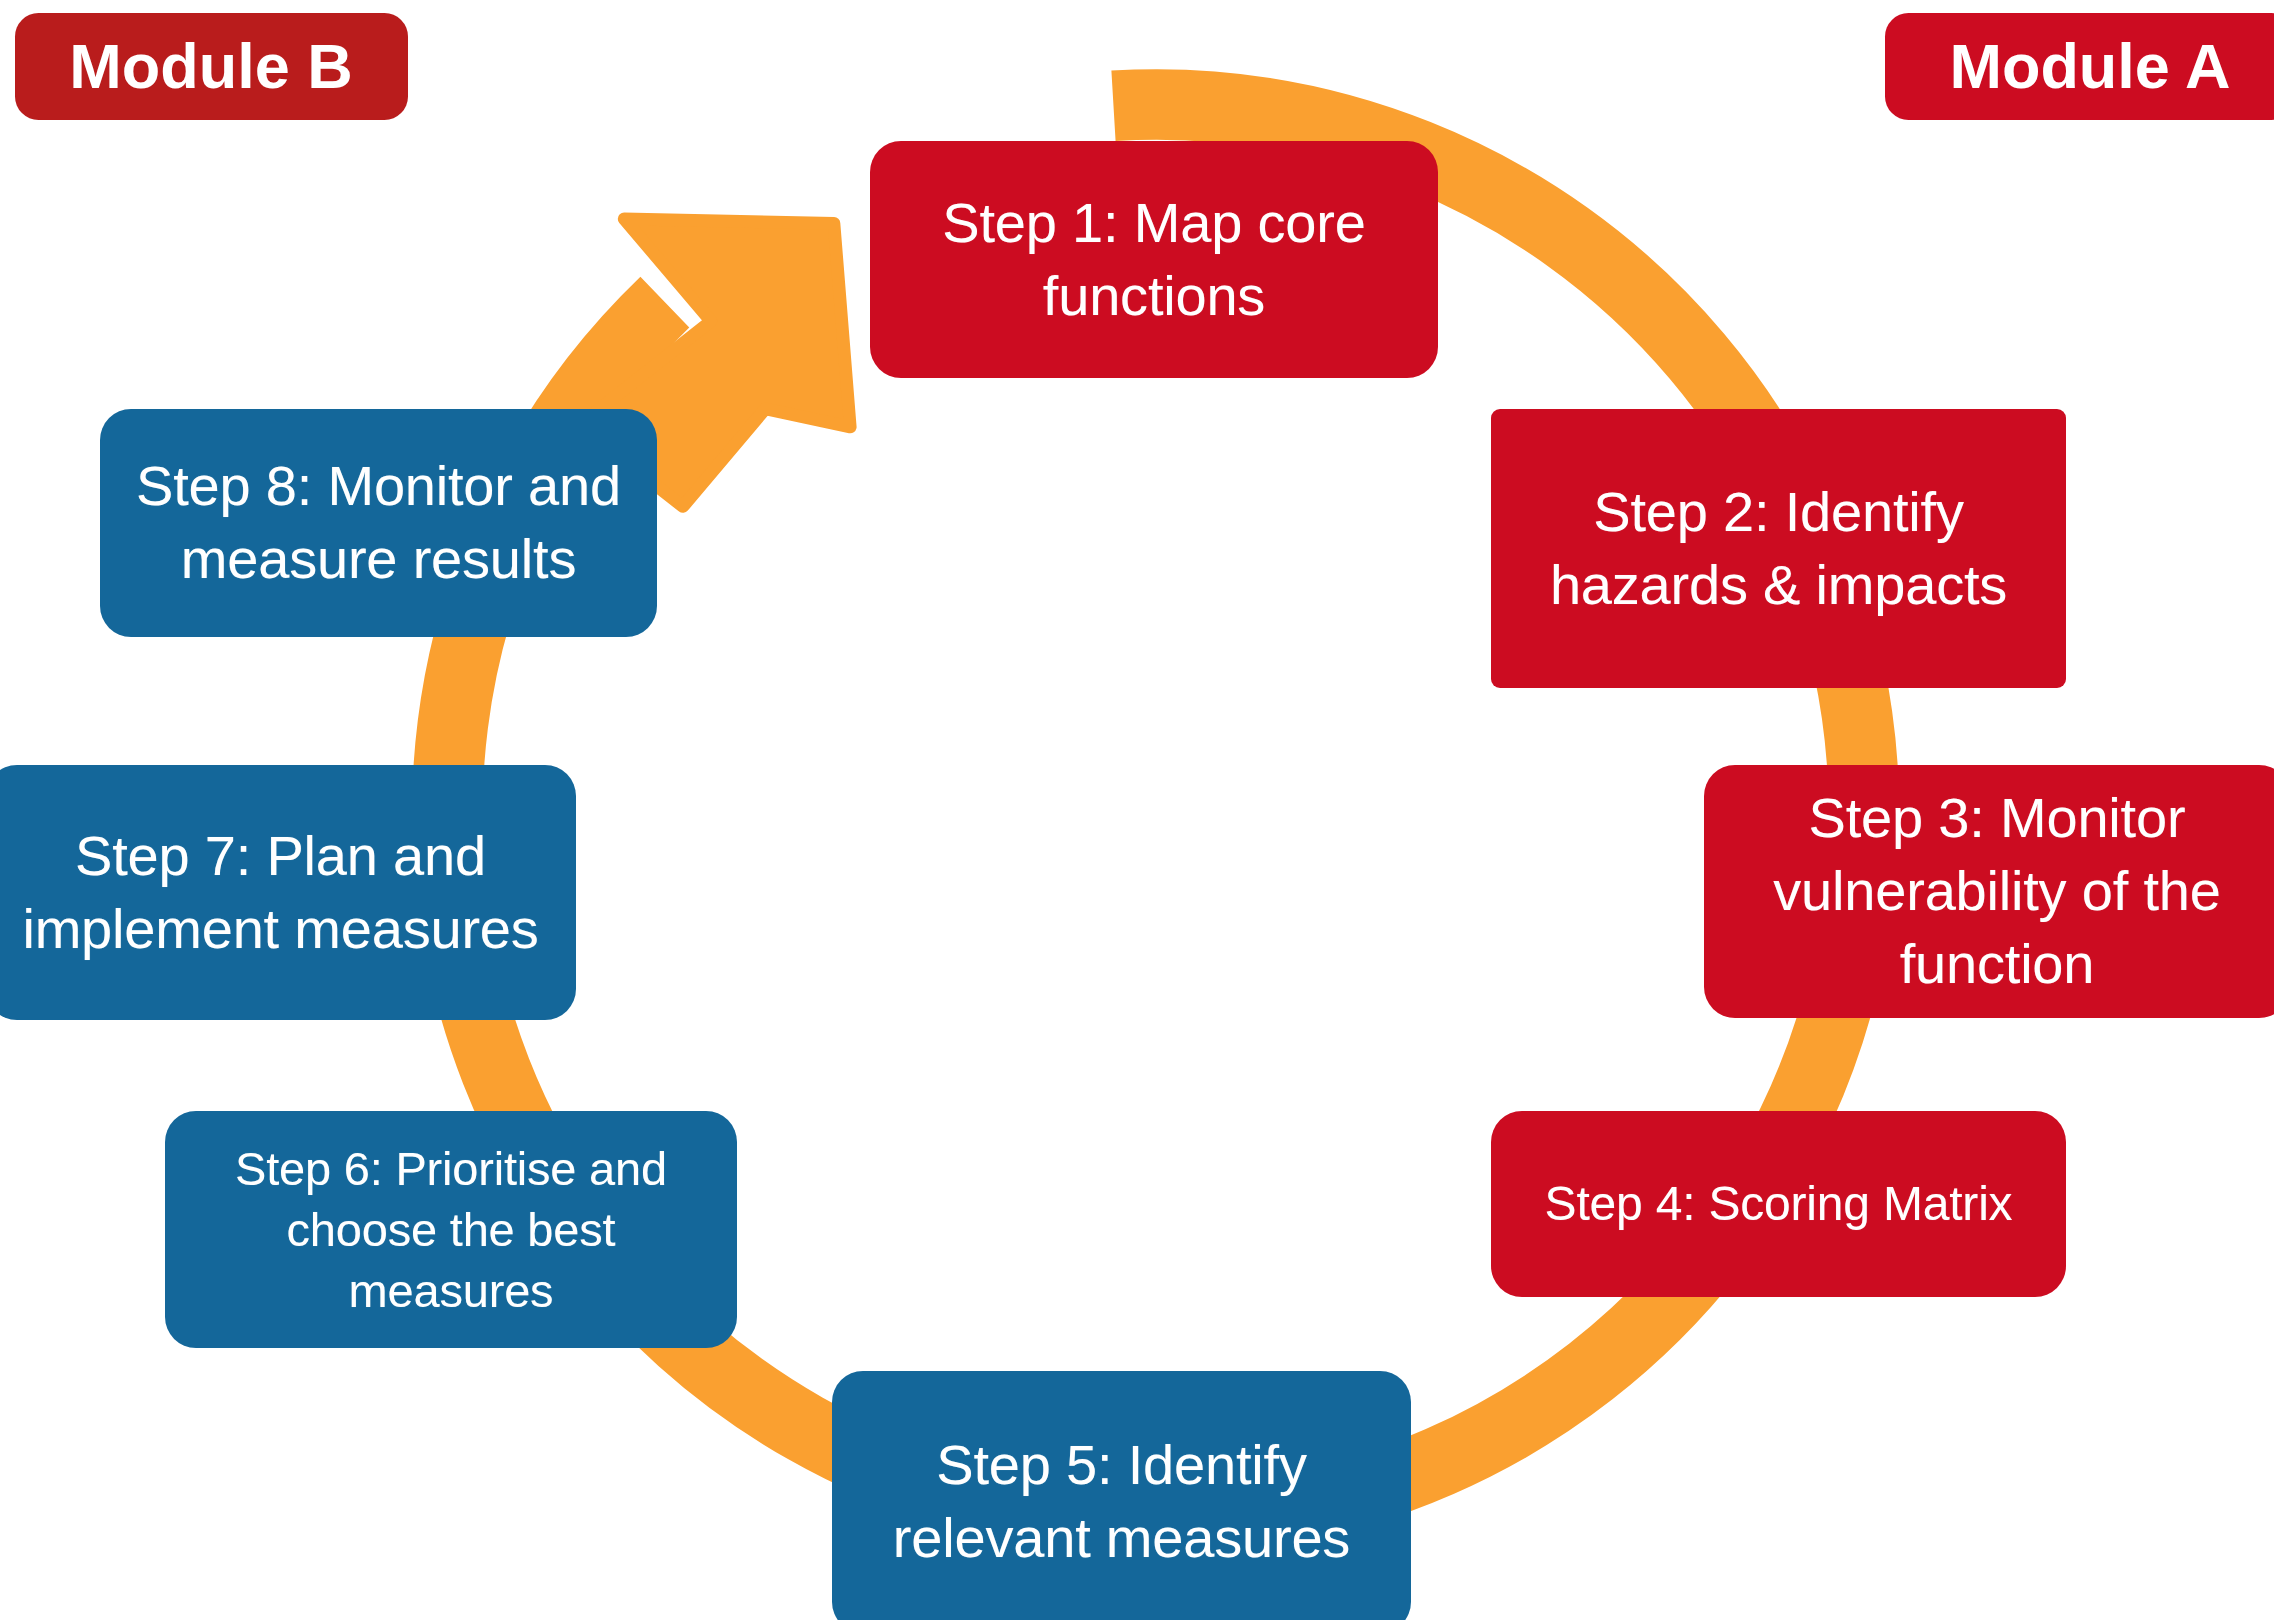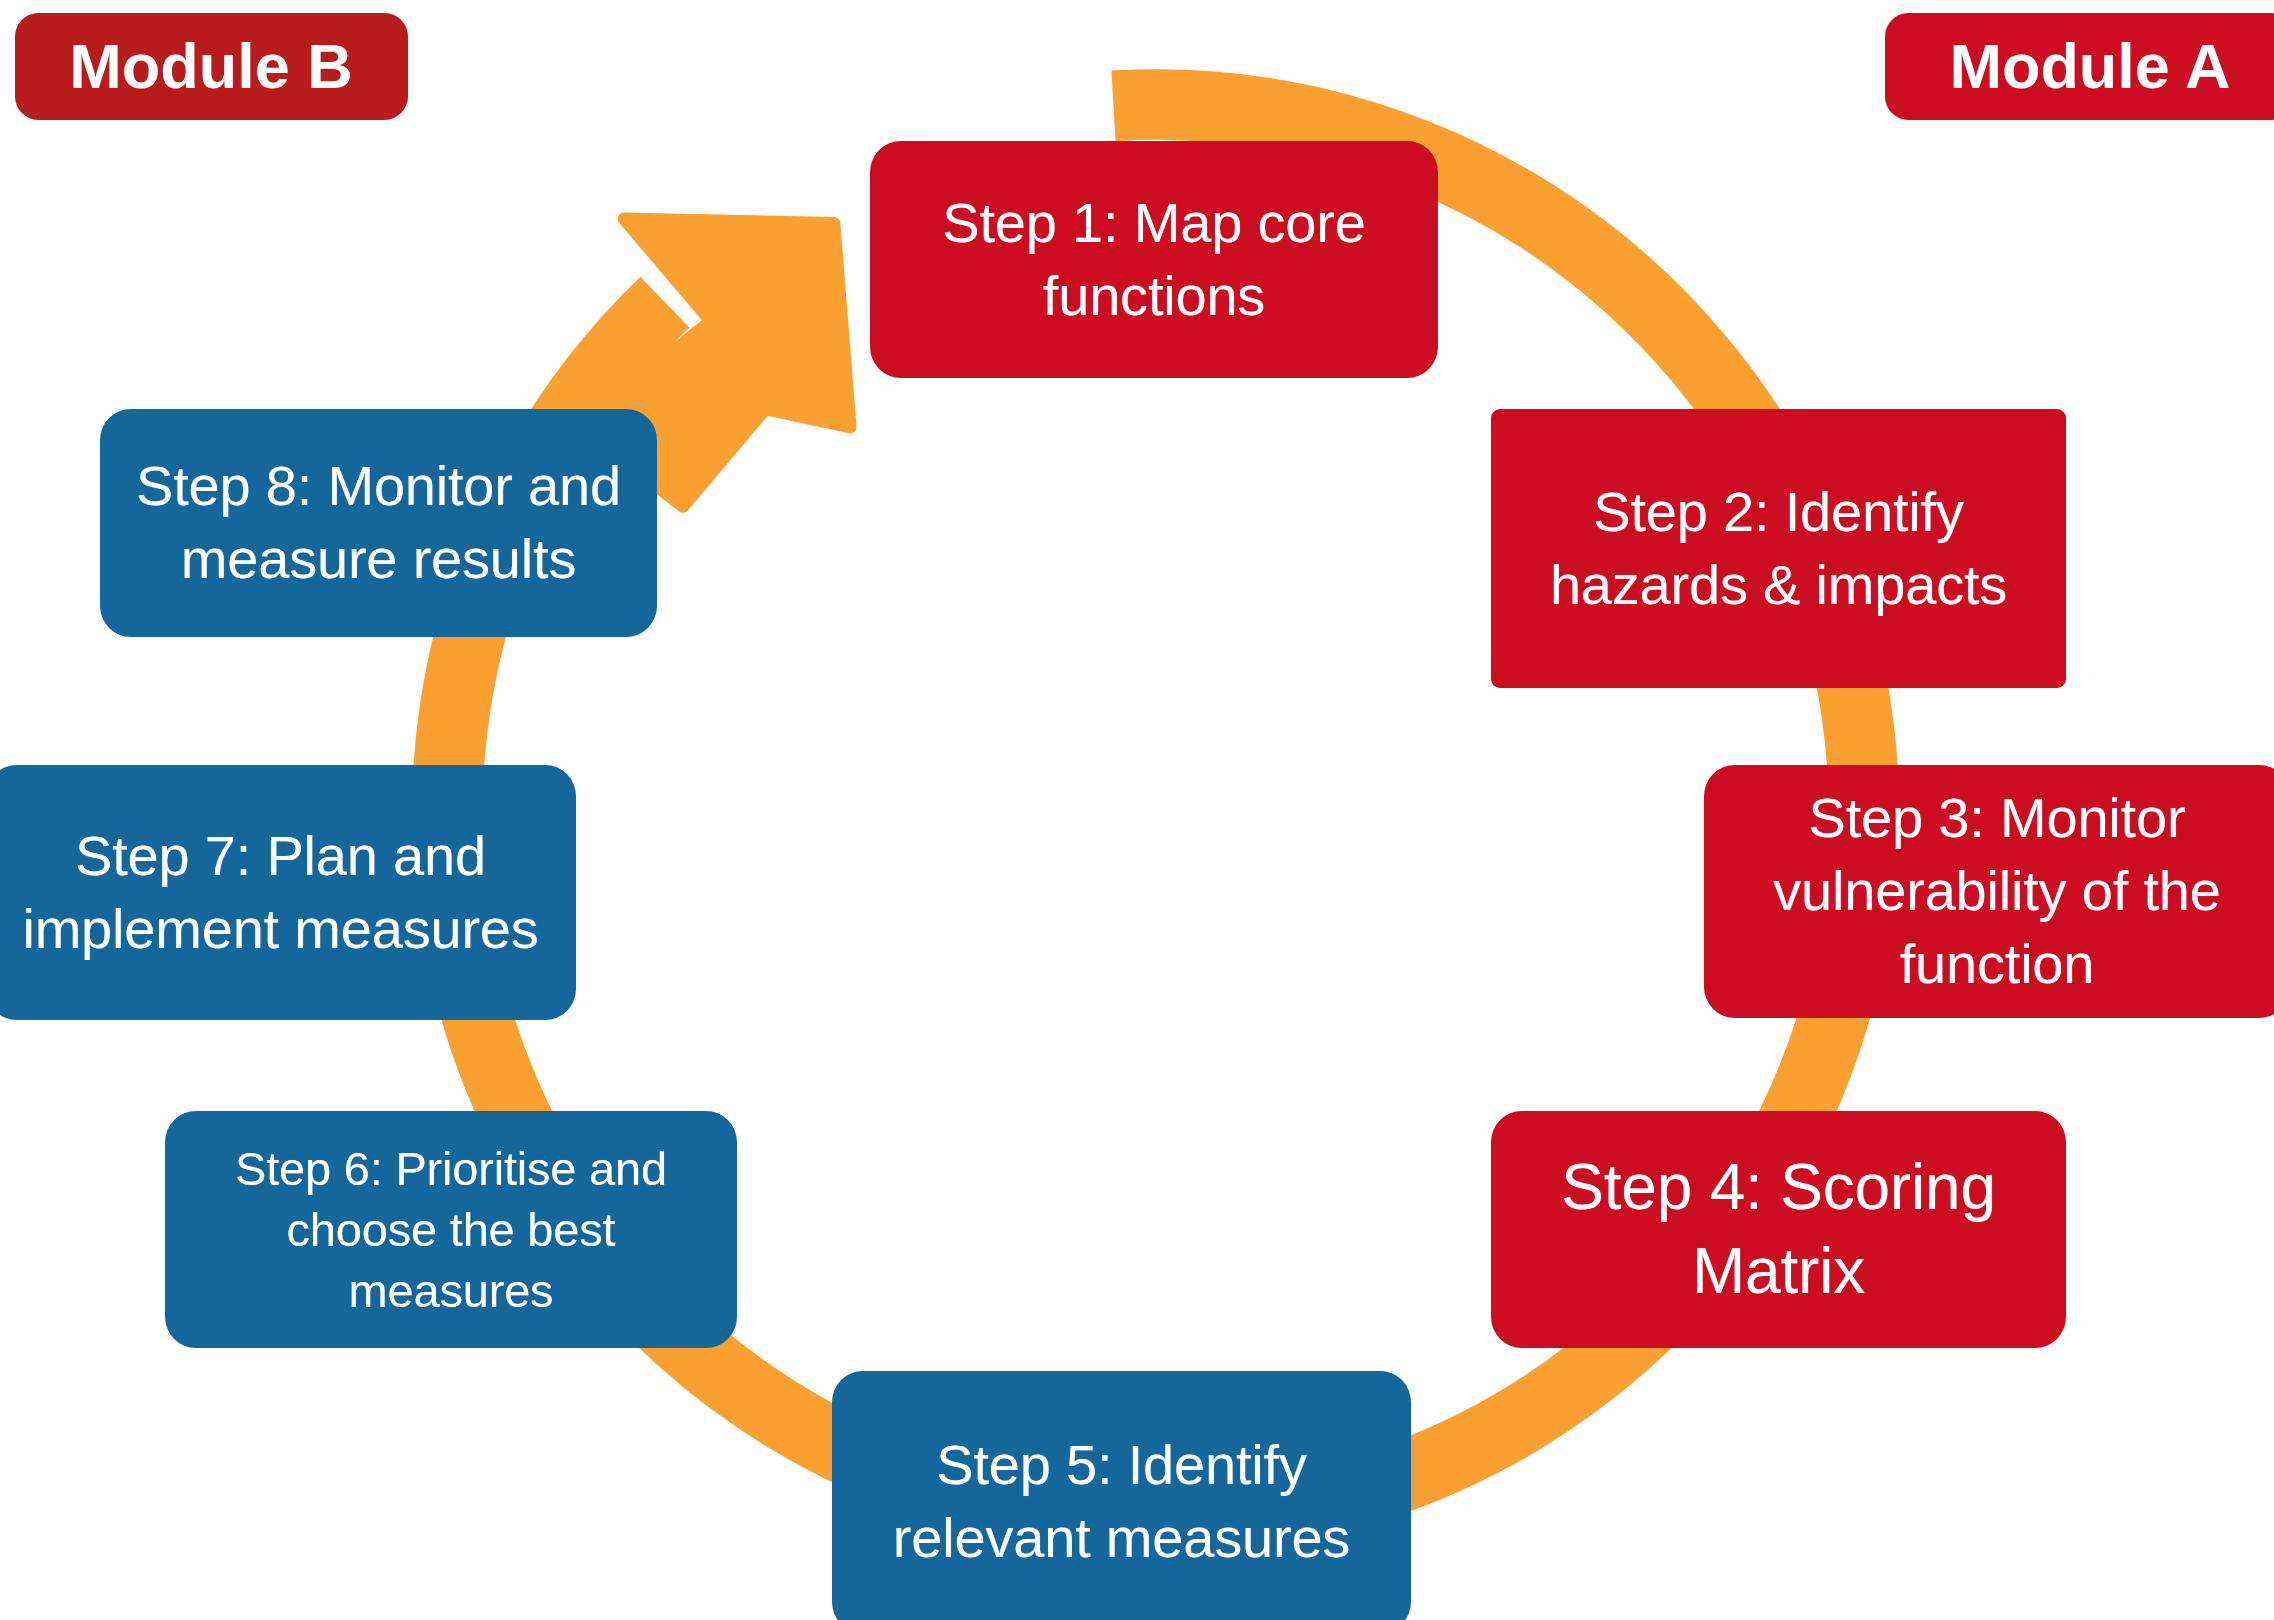--- a/index.html
+++ b/index.html
@@ -55,21 +55,21 @@
     letter-spacing: 0px;
     padding: 5.4px 23.5px;
   }
   .badge.red  { background: #cc0c21; }
   .badge.blue { background: #b91c1c; }
 
   
   #step-1 { left: 870px;  top: 141px;  width: 568px;  height: 237px; font-size: 56px; }
   #step-2 { left: 1491px; top: 409px;  width: 575px;  height: 279px; font-size: 56px; border-radius: 9px; }
   #step-3 { left: 1704px; top: 765px;  width: 586px;  height: 253px; font-size: 56px; }
-  #step-4 { left: 1491px; top: 1111px; width: 575px;  height: 237px; font-size: 64px; text-align: center; }
+  #step-4 { left: 1491px; top: 1111px; width: 575px;  height: 186px; font-size: 48px; text-align: center; }
   #step-5 { left: 832px;  top: 1371px; width: 579px;  height: 262px; font-size: 56px; }
   #step-6 { left: 165px;  top: 1111px; width: 572px;  height: 237px; font-size: 47px; }
   #step-7 { left: -14.5px;  top: 765px;  width: 590px;  height: 255px; font-size: 56px; }
   #step-8 { left: 100px;  top: 409px;  width: 557px;  height: 228px; font-size: 56px; }
 
   #badge-module-b { left: 14.5px;   top: 12.7px; width: 393px; height: 107px; font-size: 63px; }
   #badge-module-a { left: 1885px; top: 12.7px; width: 410px; height: 107px; font-size: 63px; }
 </style>
 </head>
 <body>

